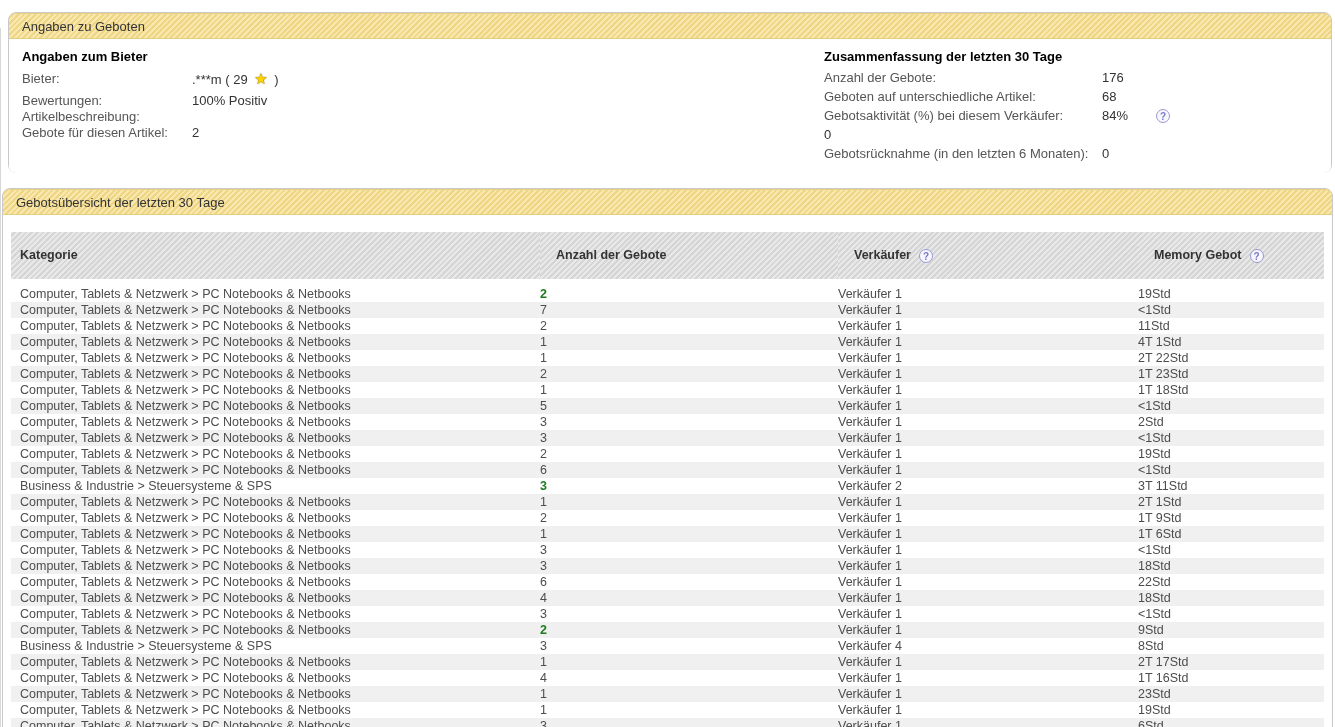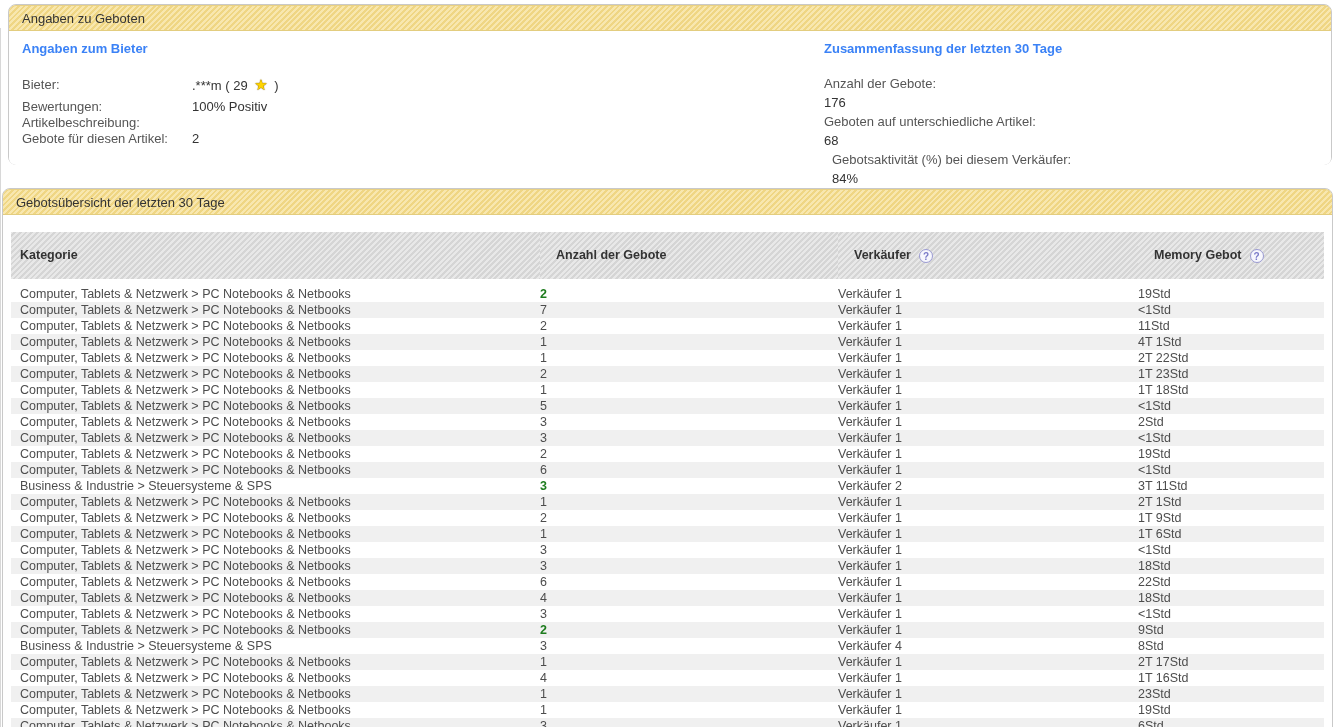--- a/index.html
+++ b/index.html
@@ -12,44 +12,44 @@
   .edge-line {
     position: absolute; left: 0; top: 28px; width: 1px; height: 699px;
     background: #d8d8d8;
   }
   .panel {
     position: absolute;
     border: 1px solid #c9c9c9;
     border-radius: 8px;
     background: #fff;
   }
-  .panel1 { left: 8px; top: 4px; width: 1324px; height: 161px; }
+  .panel1 { left: 8px; top: 12px; width: 1324px; height: 161px; }
   .panel2 { left: 2px; top: 188px; width: 1331px; height: 620px; }
   .panel-header {
     height: 26px; line-height: 26px;
     padding-left: 13px;
     font-size: 13px; color: #333;
     background-color: #f5dd8c;
     background-image: repeating-linear-gradient(135deg,
       rgba(255,255,255,0.30) 0px, rgba(255,255,255,0.30) 2px,
       rgba(170,130,30,0.08) 2px, rgba(170,130,30,0.08) 4px);
     border-bottom: 1px solid #e3cd7f;
     border-top: 1px solid #e9d183;
     border-radius: 7px 7px 0 0;
   }
   .panel-body { border-radius: 0 0 7px 7px; background: #fff; }
   .panel1 .panel-body { display: flex; padding: 10px 12px 0 13px; height: 134px; }
 
   .info-col.left { width: 802px; flex: 0 0 802px; }
   .info-col.right { flex: 1; }
-  .section-title { font-weight: bold; font-size: 13px; color: #3b82f6; margin-bottom: 18px; }
+  .section-title { font-weight: bold; font-size: 13px; color: #000000; margin-bottom: 4px; }
   .info-row { display: flex; align-items: baseline; line-height: 16px; font-size: 13px; }
   .info-row .lbl { color: #555; flex: 0 0 auto; }
   .left .info-row .lbl { width: 170px; }
-  .right .info-row { line-height: 19px; flex-direction: column; }
+  .right .info-row { line-height: 19px; }
   .right .info-row .lbl { width: 278px; }
   .info-row .val { color: #333; }
   .right .info-row .val { display: inline-block; min-width: 46px; }
   .bieter-row { height: 22px; align-items: center; margin-bottom: 3px; }
   .star-icon {
     display: inline-block; font-size: 15px; line-height: 15px;
     color: #ffd400; margin: 0 3px;
     text-shadow: 0 0 1px #7a5c00, 0 0 1px #7a5c00;
   }
   .link { color: #7b3bc7; text-decoration: none; cursor: pointer; }

